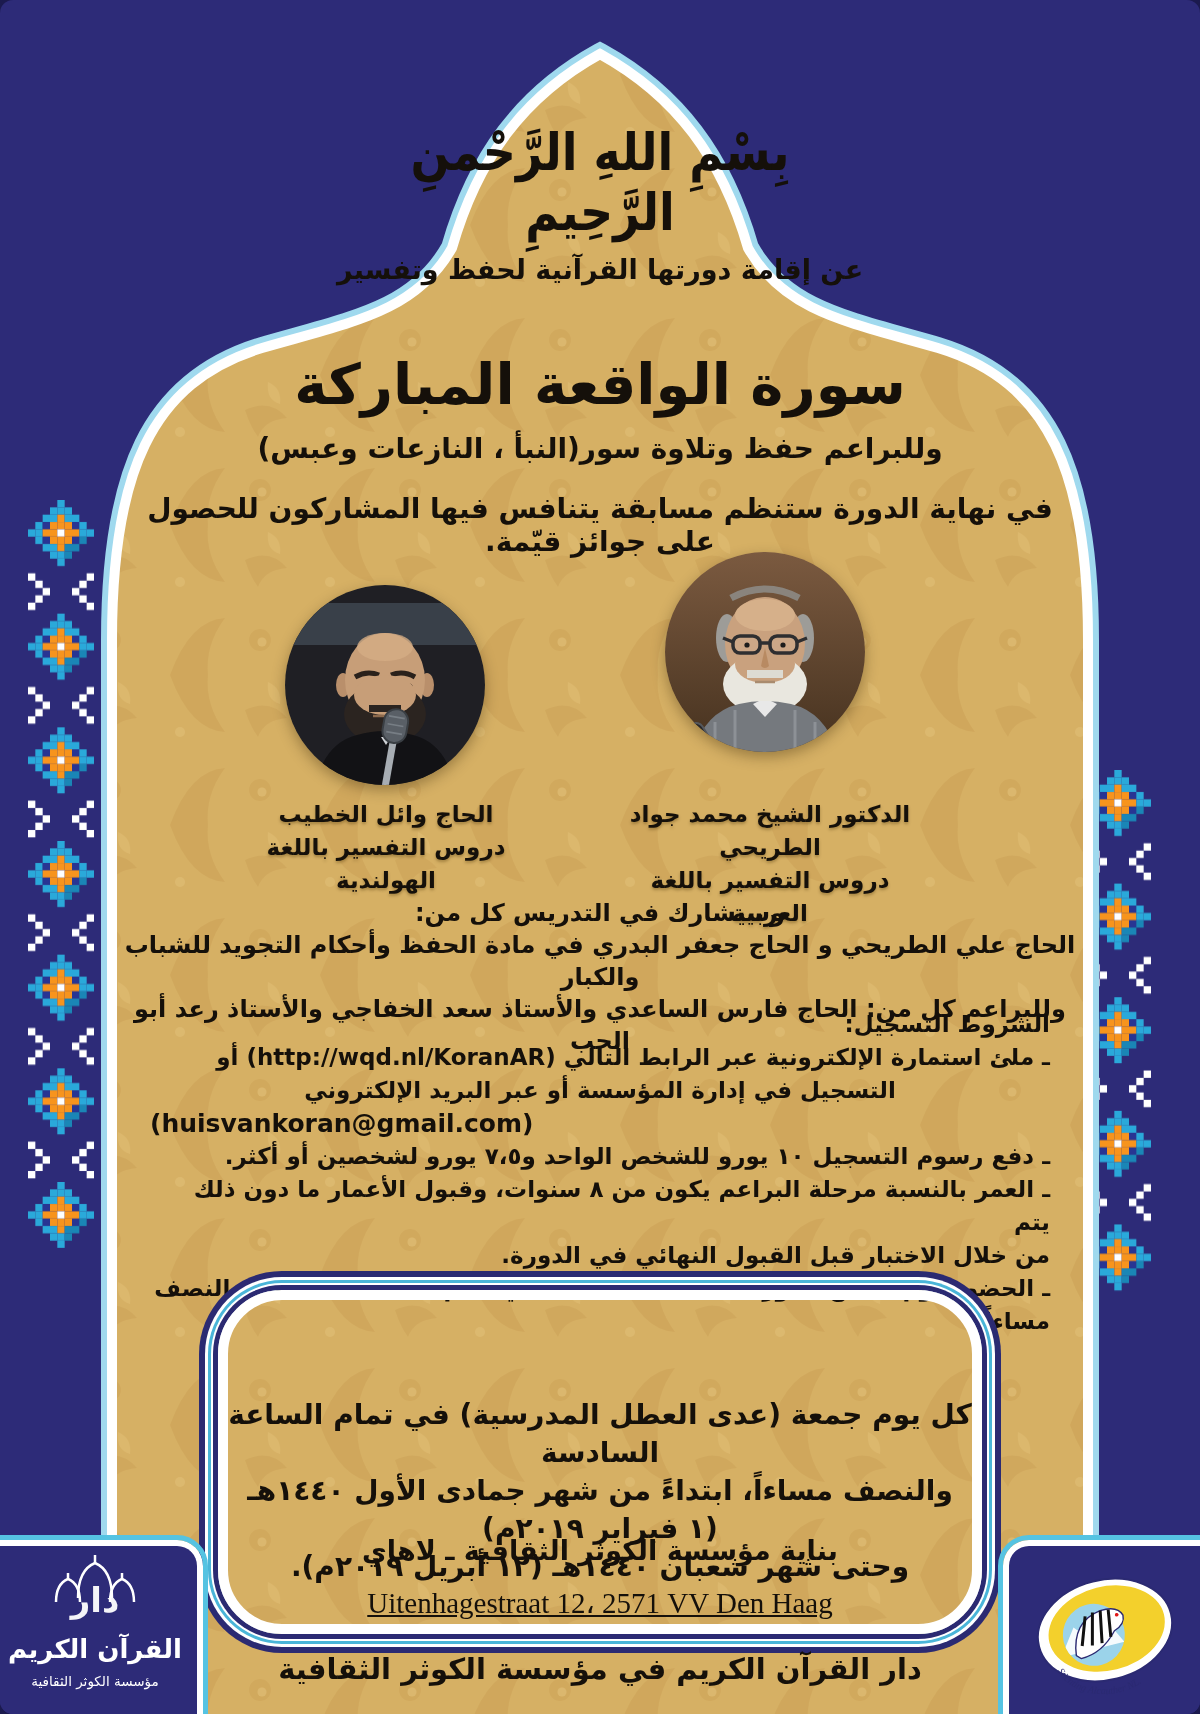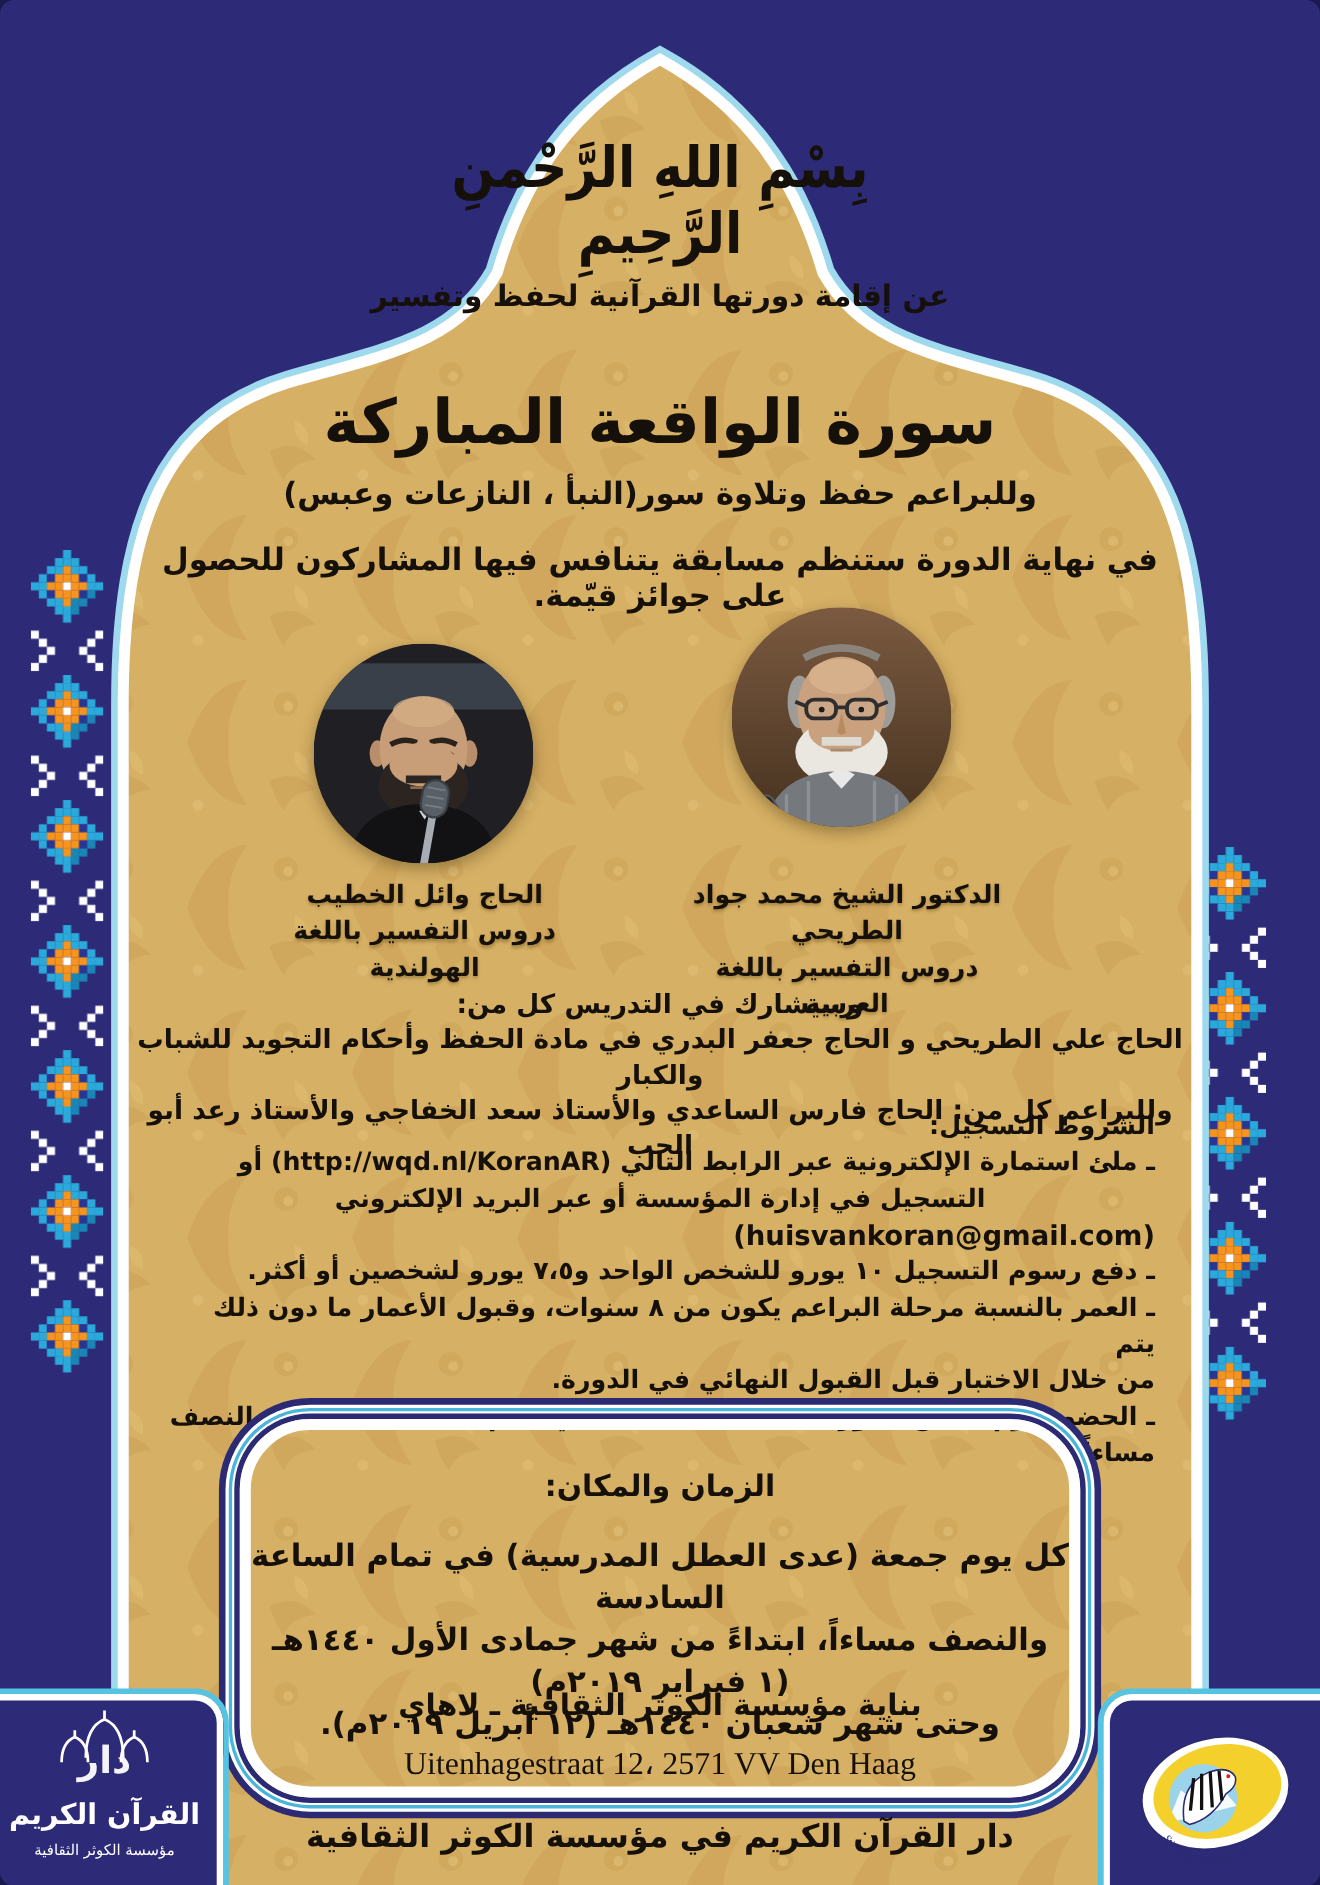--- a/index.html
+++ b/index.html
@@ -18,31 +18,31 @@
   .subtitle{left:130px;top:432px;width:940px;font-size:28px;}
   .prize{left:130px;top:492px;width:940px;font-size:28px;}
   
   .photo{width:200px;height:200px;border-radius:50%;overflow:hidden;
          box-shadow:0 5px 14px rgba(40,25,0,.35);}
   .photo svg{display:block;}
   .caption{width:320px;font-size:23px;line-height:33px;}
   
   .teachers{left:118px;top:897px;width:964px;font-size:24px;line-height:32px;}
   .registration{left:150px;top:1008px;width:900px;font-size:23px;line-height:33px;text-align:right;}
-  .registration .lefty{text-align:right;direction:ltr;font-size:25px;}
+  .registration .lefty{text-align:left;direction:ltr;font-size:25px;}
   
   .schedule-box{left:218px;top:1290px;width:744px;height:324px;
      border:10px solid #ffffff;border-radius:64px;background:transparent;
      box-shadow:0 0 0 5px #2b2a72,0 0 0 7px #ffffff,0 0 0 10px #4ab5d8,
                 0 0 0 13px #ffffff,0 0 0 19px #2b2a72;}
   .schedule-box .heading{left:0;top:36px;width:100%;font-size:27px;}
   .schedule-box .lines{left:0;top:96px;width:100%;font-size:28px;line-height:38px;}
   .schedule-box .venue{left:0;top:235px;width:100%;font-size:27px;}
   .schedule-box .address{left:0;top:286px;width:100%;direction:ltr;
-     font-family:"Liberation Serif","DejaVu Serif",serif;font-size:29px;color:#15100a;}
+     font-family:"Liberation Serif","DejaVu Serif",serif;font-size:29px;color:#15100a;text-decoration:underline;}
   .footer-banner{left:130px;top:1652px;width:940px;font-size:29px;}
   
   .corner{background:#2d2b78;width:197px;height:174px;top:1540px;}
   .corner.left{left:0;border-top:6px solid #fff;border-right:6px solid #fff;
      border-top-right-radius:26px;outline:5px solid #55c3e2;}
   .corner.right{left:1003px;border-top:6px solid #fff;border-left:6px solid #fff;
      border-top-left-radius:26px;outline:5px solid #55c3e2;}
 </style>
 </head>
 <body>
@@ -296,21 +296,20 @@
     <div class="center">التسجيل في إدارة المؤسسة أو عبر البريد الإلكتروني</div>
     <div class="lefty">(huisvankoran@gmail.com)</div>
     <div>ـ دفع رسوم التسجيل ١٠ يورو للشخص الواحد و٧،٥ يورو لشخصين أو أكثر.</div>
     <div>ـ العمر بالنسبة مرحلة البراعم يكون من ٨ سنوات، وقبول الأعمار ما دون ذلك يتم</div>
     <div>من خلال الاختبار قبل القبول النهائي في الدورة.</div>
     <div>ـ الحضور يوم افتتاح الدورة، الجمعة ٢٠١٩/٢/١ في تمام الساعة السادسة والنصف</div>
     <div>مساءاً.</div>
   </div>
 
   <div class="abs schedule-box">
-    <div class="abs ar center bold heading">الزمان والمكان:</div>
     <div class="abs ar center bold lines">
       <div>كل يوم جمعة (عدى العطل المدرسية) في تمام الساعة السادسة</div>
       <div>والنصف مساءاً، ابتداءً من شهر جمادى الأول ١٤٤٠هـ (١ فبراير ٢٠١٩م)</div>
       <div>وحتى شهر شعبان ١٤٤٠هـ (١٢ أبريل ٢٠١٩م).</div>
     </div>
     <div class="abs ar center bold venue">بناية مؤسسة الكوثر الثقافية ـ لاهاي</div>
     <div class="abs center address">Uitenhagestraat 12، 2571 VV Den Haag</div>
   </div>
 
   <div class="abs ar center bold footer-banner">دار القرآن الكريم في مؤسسة الكوثر الثقافية</div>

